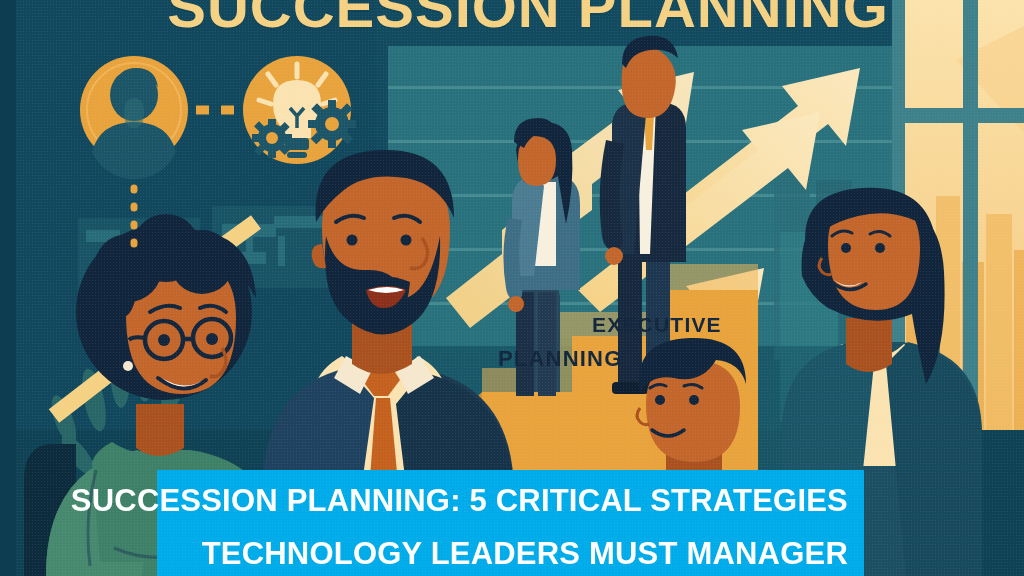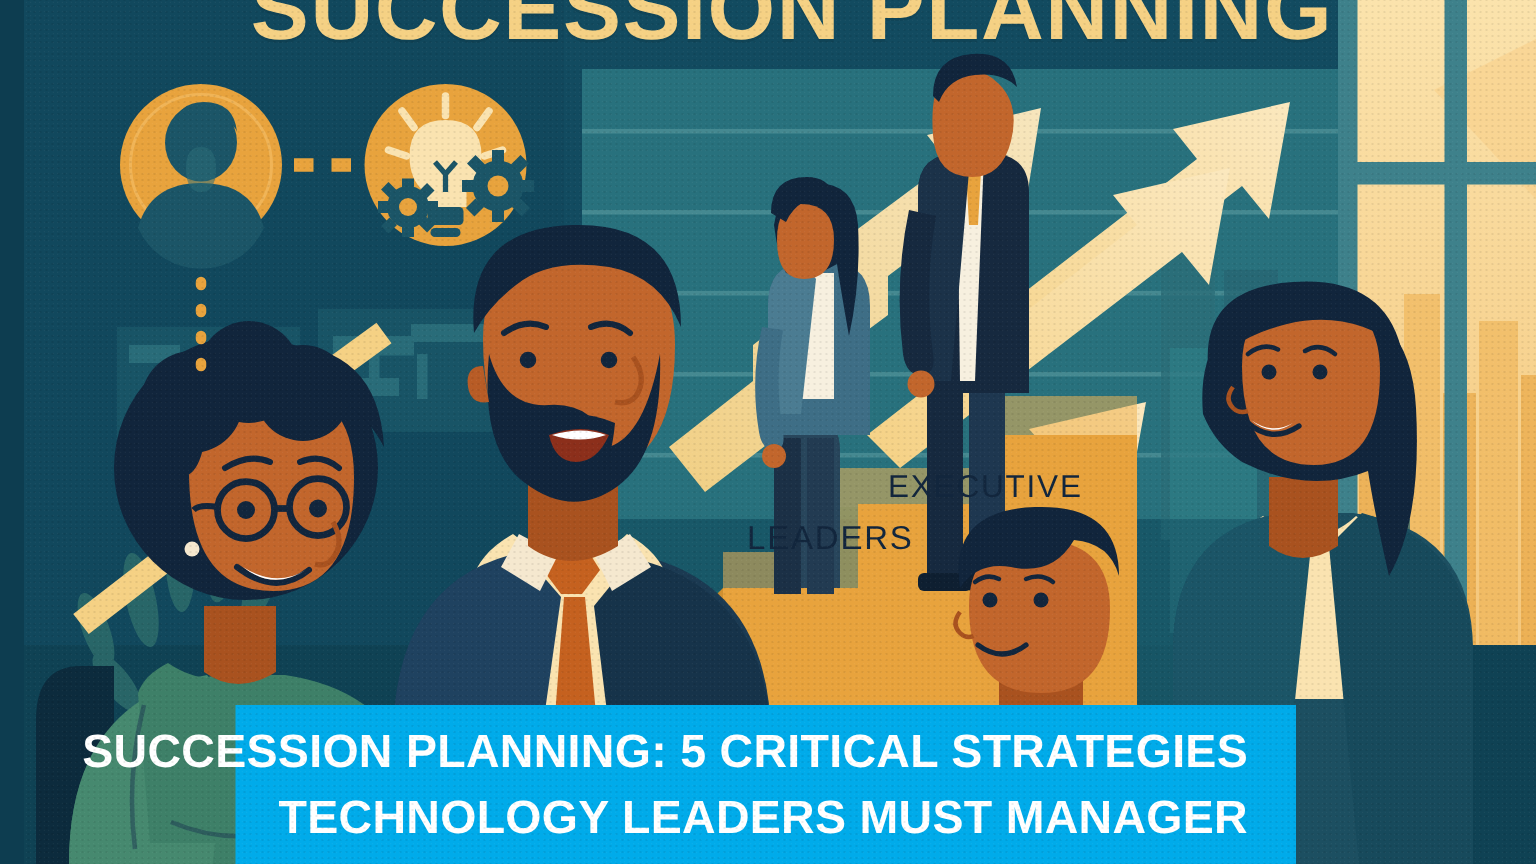--- a/index.html
+++ b/index.html
@@ -34,43 +34,43 @@
     white-space: nowrap;
     z-index: 40;
     text-shadow: 0 2px 0 rgba(0,0,0,0.08);
   }
 
   
   .step-label {
     position: absolute;
     color: #12263d;
     font-family: "Liberation Sans", sans-serif;
-    font-weight: 400;
+    font-weight: 700;
     letter-spacing: 1.2px;
     z-index: 26;
     white-space: nowrap;
   }
   #label-executive { left: 576px; top: 313px; font-size: 21px; }
   #label-manager   { left: 482px; top: 346px; font-size: 22px; }
 
   
   #headline-banner {
     position: absolute;
     left: 141px;
     top: 470px;
     width: 707px;
     height: 106px;
     background: #00ABEA;
     z-index: 60;
     box-sizing: border-box;
-    padding: 9px 32px 0 16px;
+    padding: 9px 16px 0 16px;
     display: flex;
     flex-direction: column;
     align-items: flex-end;
-    justify-content: flex-start;
+    justify-content: space-between;
   }
   #headline-banner .hl {
     color: #ffffff;
     font-family: "Liberation Sans", sans-serif;
     font-weight: 700;
     font-size: 31px;
     line-height: 44px;
     letter-spacing: 0.2px;
     white-space: nowrap;
     text-align: right;
@@ -439,21 +439,21 @@
         </g>
         <circle cx="256" cy="138" r="6" fill="#E8A33D"></circle>
       </g>
 
     </g>
   </svg>
 
   <div id="hero-title">SUCCESSION PLANNING</div>
 
   <div class="step-label" id="label-executive">EXECUTIVE</div>
-  <div class="step-label" id="label-manager">LEADERS</div>
+  <div class="step-label" id="label-manager">PLANNING</div>
 
   <div id="headline-banner">
     <div class="hl">SUCCESSION PLANNING: 5 CRITICAL STRATEGIES</div>
     <div class="hl">TECHNOLOGY LEADERS MUST MANAGER</div>
   </div>
 
   <div id="grain"></div>
 </div>
 
 </body></html>

